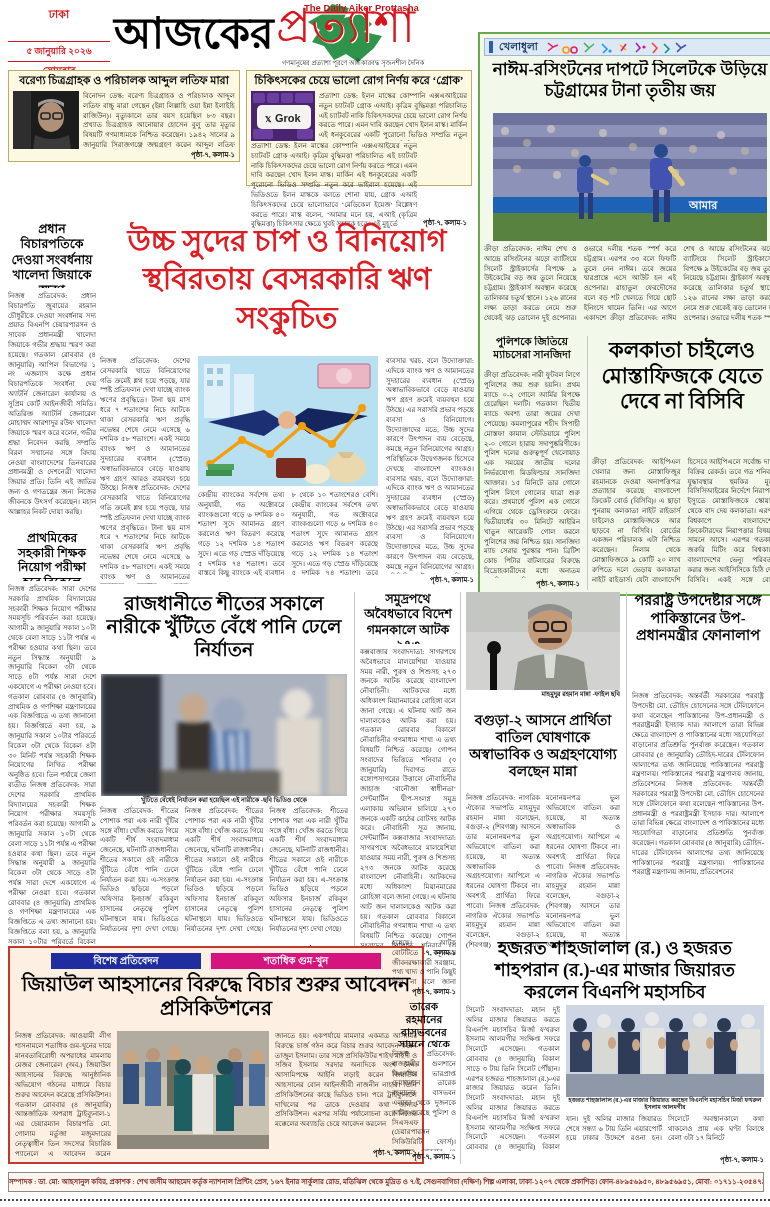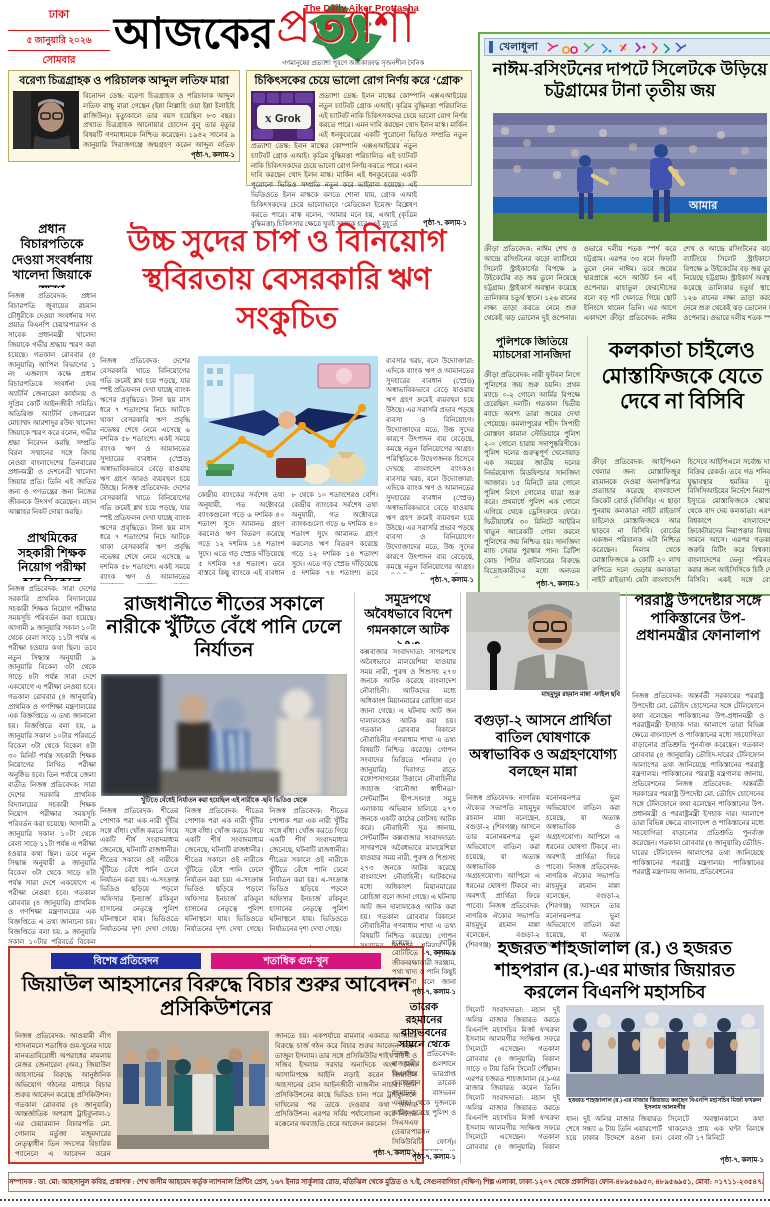--- a/index.html
+++ b/index.html
@@ -16,21 +16,21 @@
 .cap{font-size:6.4px;font-weight:bold;text-align:center;line-height:1.25}
 .banner{color:#fff;font-weight:bold;font-size:10px;text-align:center;line-height:16px;height:16px}
 .rule-l{border-left:1px solid #c8c8c8}
 .red{color:#d8151c}
 svg{display:block}
 </style>
 </head>
 <body>
 
 <div class="abs" style="left:8px;top:6px;width:102px;height:58px;text-align:center">
-  <div class="red" style="font-size:11px;font-weight:bold;border-bottom:1px solid #d8151c;padding-bottom:5px">ঢাকা</div>
+  <div class="red" style="font-size:11px;font-weight:bold;border-bottom:1px solid #d8151c;padding-bottom:16px">ঢাকা</div>
   <div class="red" style="font-size:9px;font-weight:bold;border-bottom:1px solid #d8151c;padding:2px 0">৫ জানুয়ারি ২০২৬</div>
   <div class="red" style="font-size:10px;font-weight:bold;border-bottom:7px solid #4c1d95;padding:1px 0">সোমবার</div>
   <div style="font-size:8.6px;font-weight:bold;padding-top:2px">২১ পৌষ ১৪৩২ বঙ্গাব্দ</div>
 </div>
 
 <div class="abs" style="left:114px;top:2px;width:358px;height:64px">
   <svg class="abs" style="left:180px;top:0px" width="110" height="64" viewBox="0 0 110 64">
     <path d="M38 2 L55 6 L50 16 L66 12 L78 22 L70 30 L88 34 L80 46 L64 60 L52 52 L40 58 L30 44 L18 40 L26 28 L14 20 L28 12 Z" fill="#1e8a3c" opacity="0.92"></path>
   </svg>
   <span class="abs" style="left:0;top:10px;font-size:43px;font-weight:bold;color:#000;line-height:1">আজকের</span>

